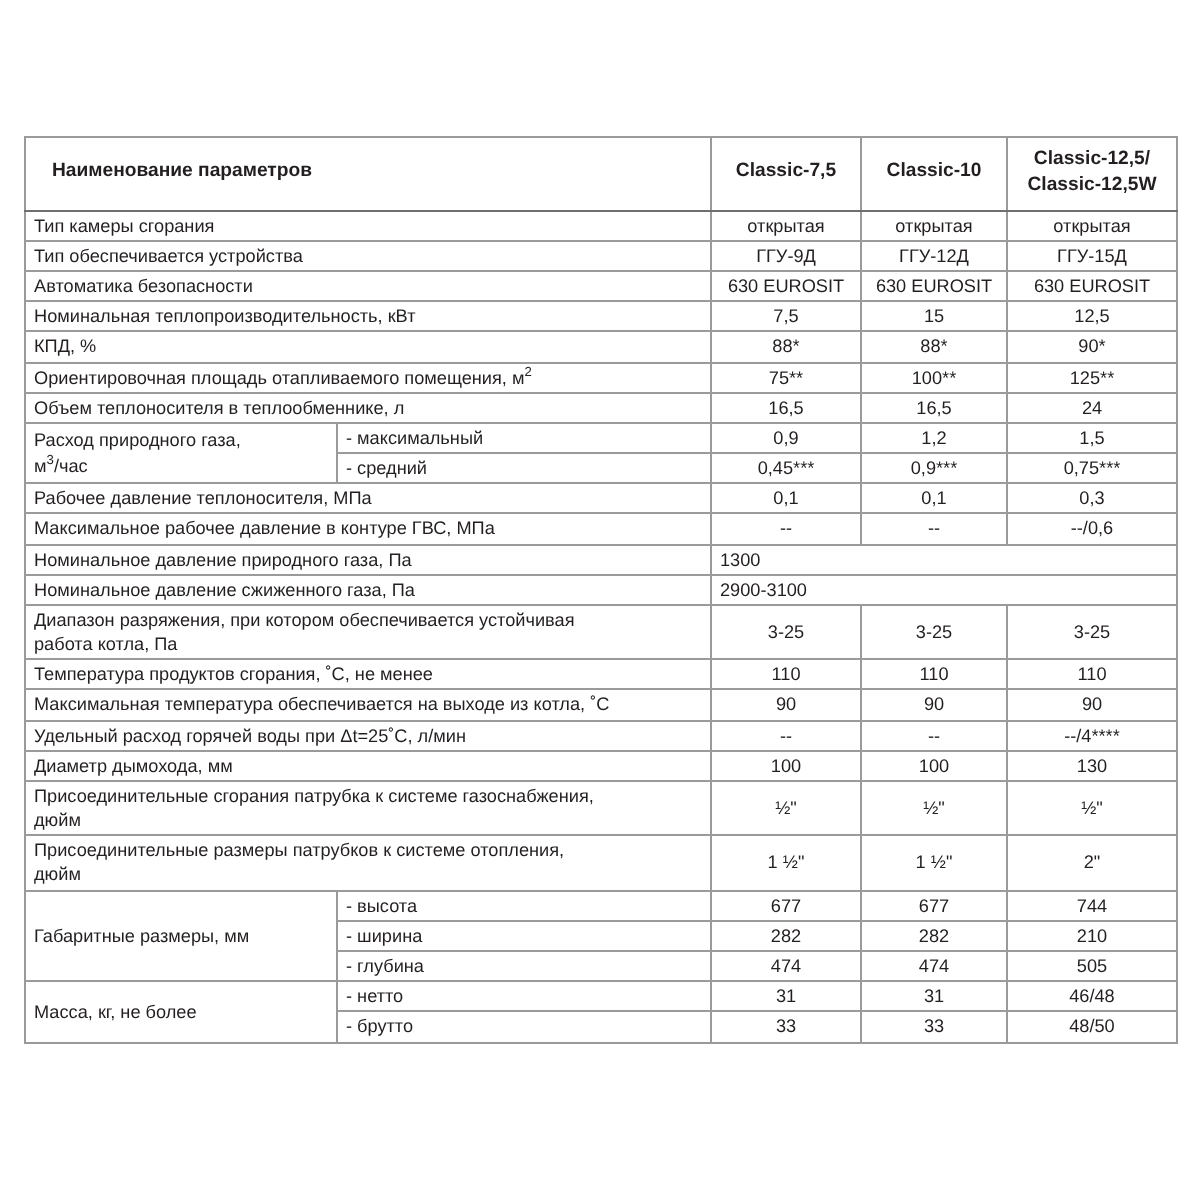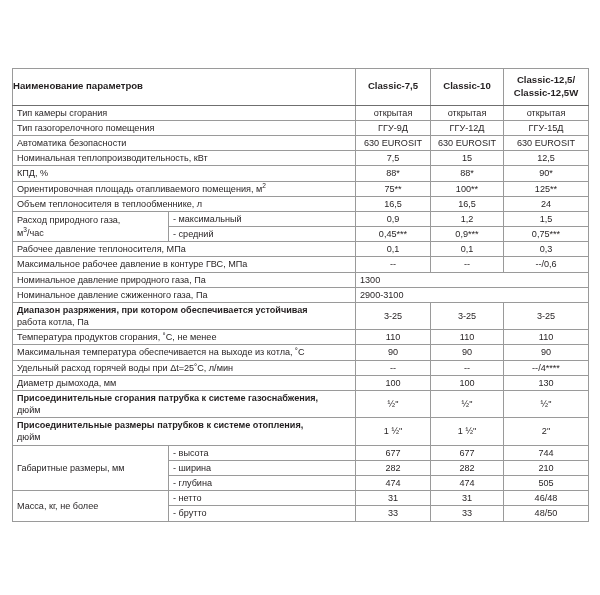--- a/index.html
+++ b/index.html
@@ -54,28 +54,28 @@
   tr.head td {
     font-weight: bold;
     font-size: 9.6px;
     text-align: center;
     padding-top: 5px;
     padding-bottom: 5px;
     border-bottom: 1px solid #6f6f6f;
   }
   tr.head td.hname {
     text-align: left;
-    padding-left: 0;
+    padding-left: 13px;
   }
 
   
   .val      { text-align: center; }
   .val-r    { text-align: left; padding-right: 10px; }
   .lbl      { text-align: left; }
-  .just     { text-align: justify; text-justify: inter-word; font-weight: bold; }
+  .just     { text-align: justify; text-justify: inter-word; }
   .just > span.fill { display: inline-block; width: 100%; }
   .pad-l    { padding-left: 5px; }
   .mid      { vertical-align: middle; margin-top: 28px; }
 
   sup { font-size: 6.6px; vertical-align: super; line-height: 0; }
 
   .frac { font-size: 9.1px; }
 </style>
 </head>
 <body>
@@ -102,21 +102,21 @@
   </tr>
 
   <tr>
     <td class="lbl pad-l" colspan="2">Тип камеры сгорания</td>
     <td class="val">открытая</td>
     <td class="val">открытая</td>
     <td class="val">открытая</td>
   </tr>
 
   <tr>
-    <td class="lbl pad-l" colspan="2">Тип газогорелочного помещения</td>
+    <td class="lbl pad-l" colspan="2">Тип обеспечивается устройства</td>
     <td class="val">ГГУ-9Д</td>
     <td class="val">ГГУ-12Д</td>
     <td class="val">ГГУ-15Д</td>
   </tr>
 
   <tr>
     <td class="lbl pad-l" colspan="2">Автоматика безопасности</td>
     <td class="val">630 EUROSIT</td>
     <td class="val">630 EUROSIT</td>
     <td class="val">630 EUROSIT</td>

